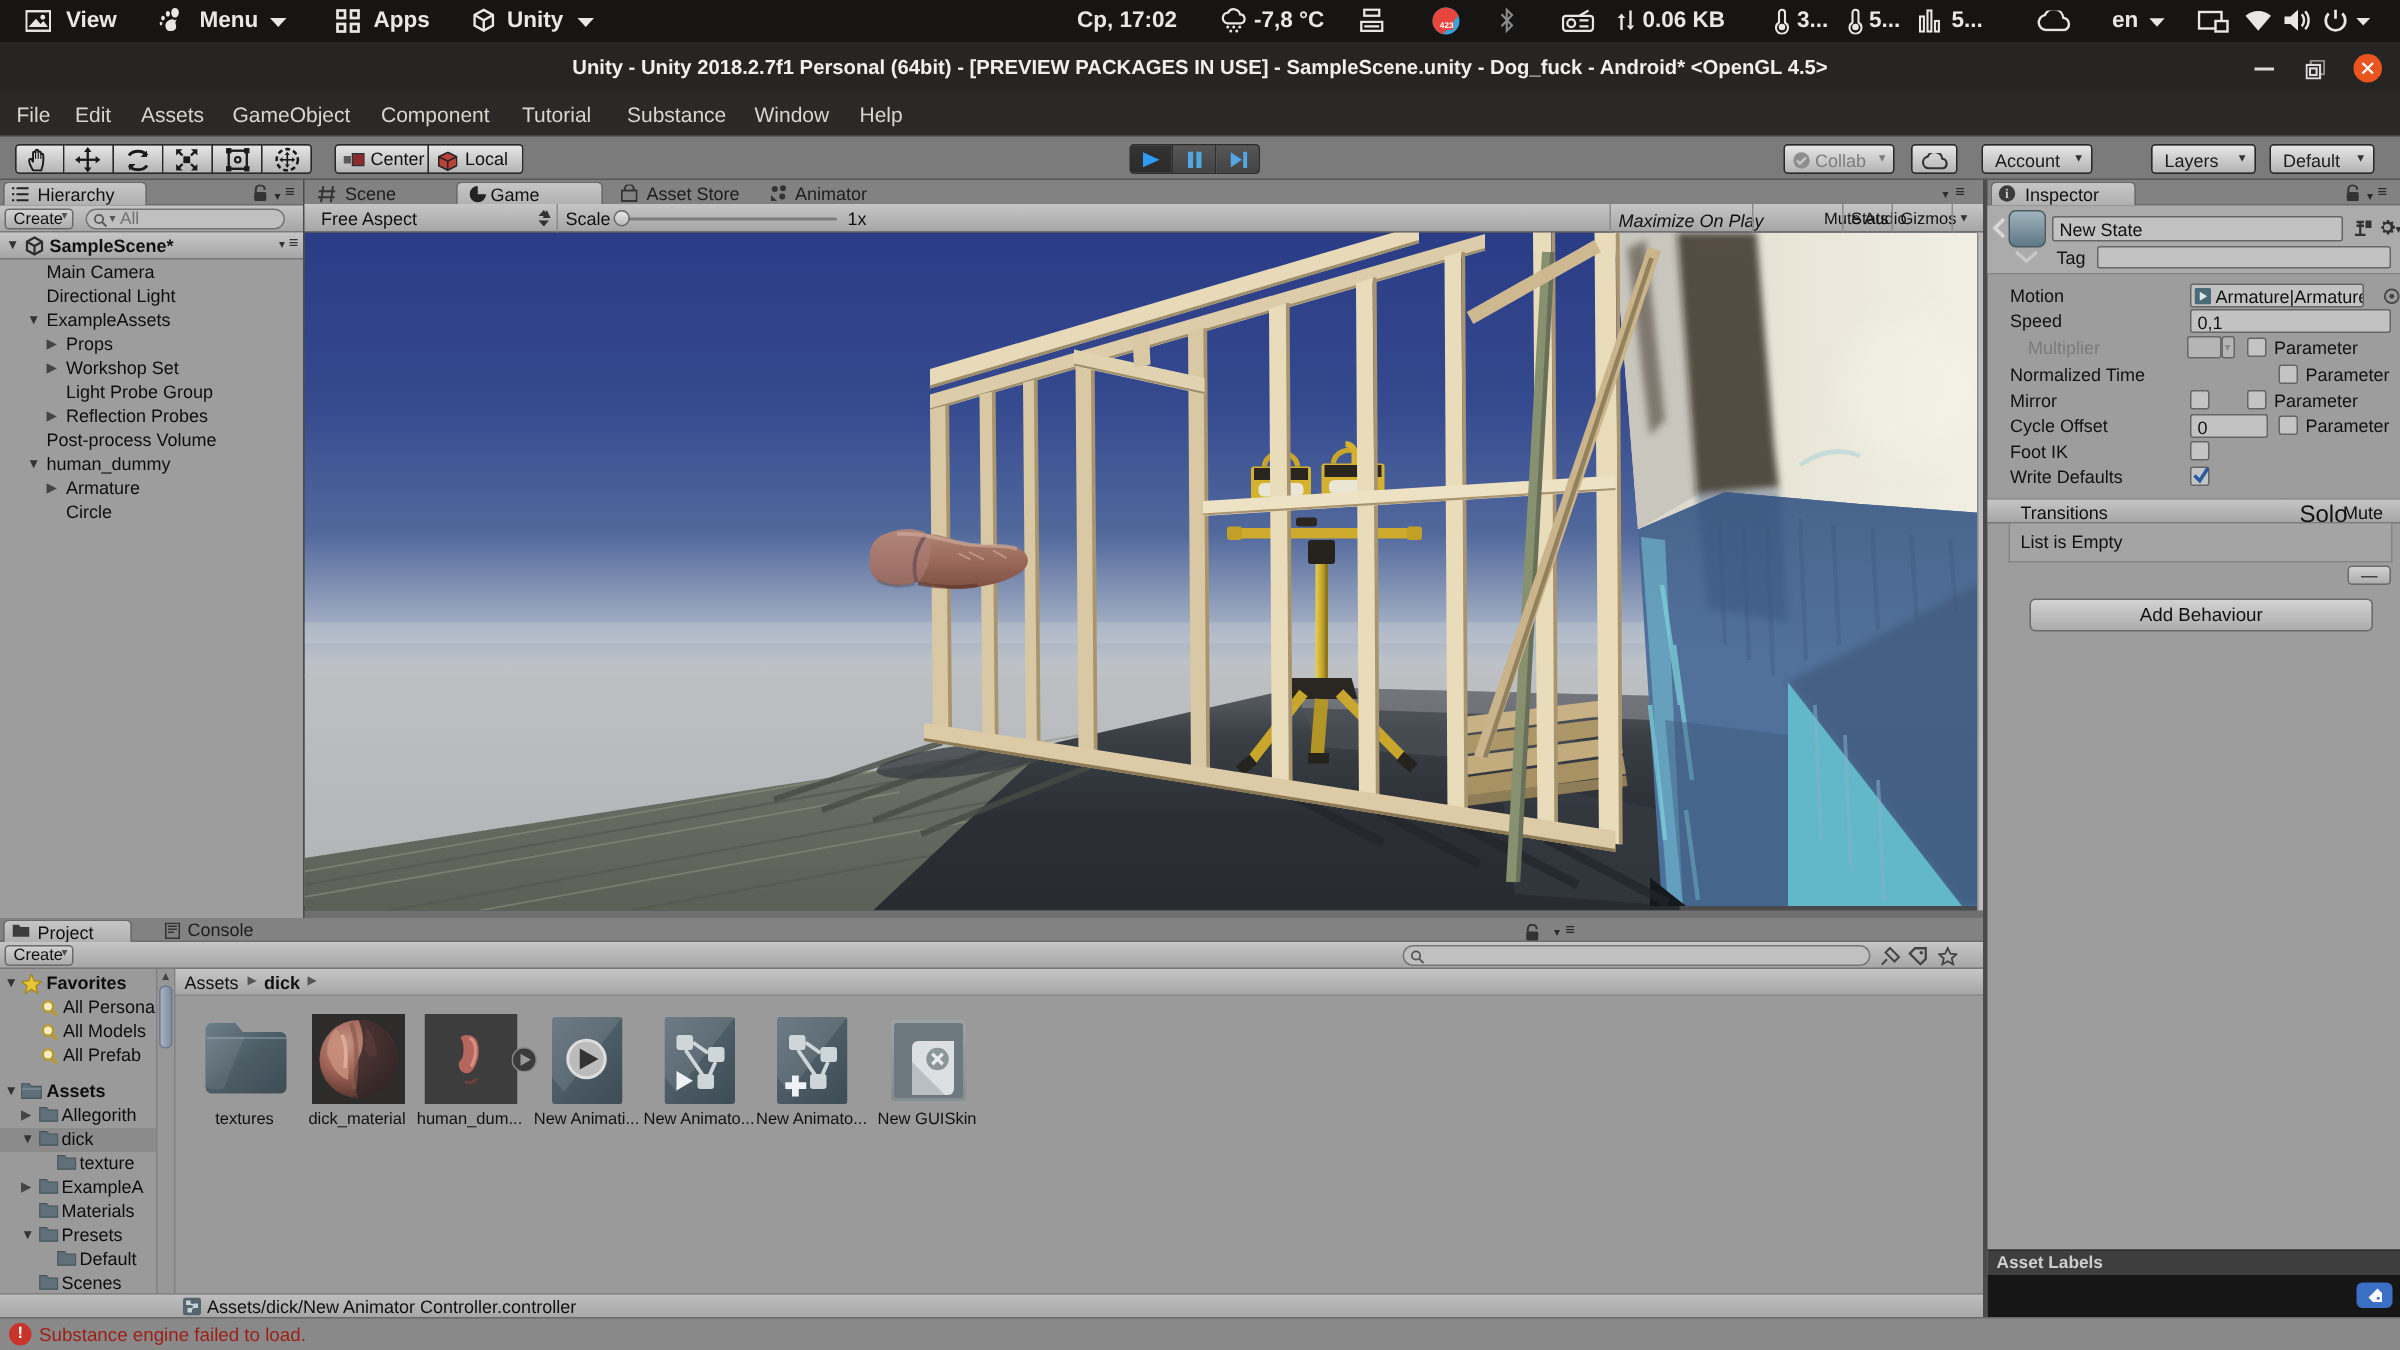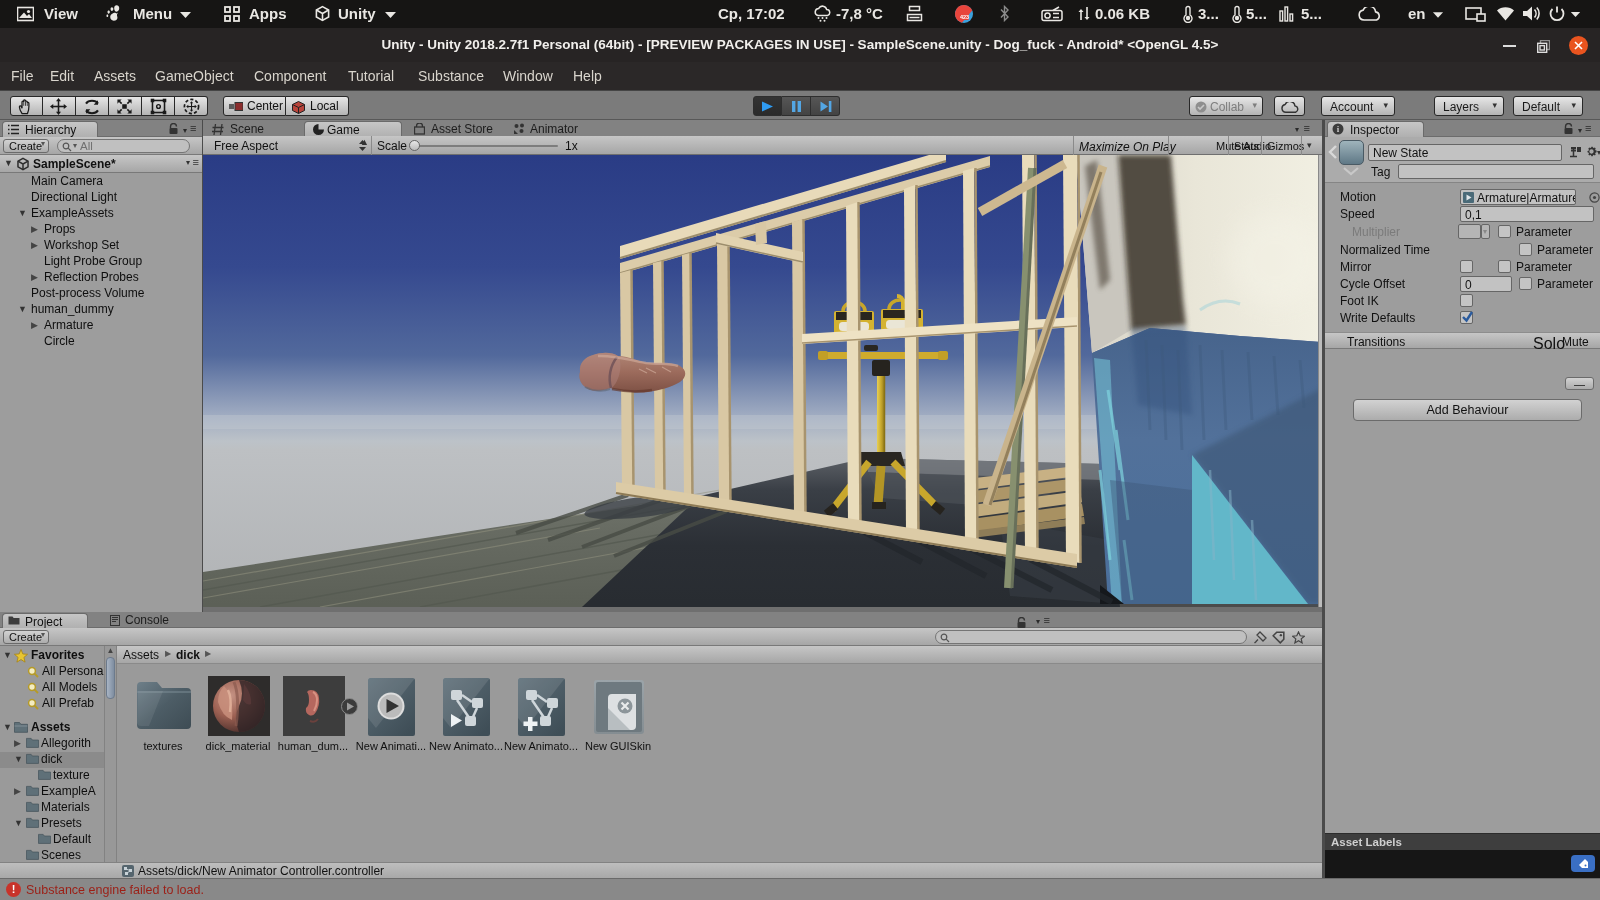--- a/index.html
+++ b/index.html
@@ -716,20 +716,23 @@
   <div class="cb" style="left:135px;top:191px;"></div>
   <svg style="position:absolute;left:136px;top:190px" width="13" height="14" viewBox="0 0 13 14">
       <path d="M2 7 L5.5 10.5 L11 2" fill="none" stroke="#2a5b9e" stroke-width="2.4"></path>
     </svg>
 
   <div class="srow" style="left:0;top:212px;width:275px;height:17px;border-top:1px solid #8d8d8d;">
     <span style="position:absolute;left:22px;top:2px;font-size:12px;color:#111;">Transitions</span>
     <span style="position:absolute;left:208px;top:2px;font-size:16px;color:#111;">Solo</span>
     <span style="position:absolute;left:237px;top:2px;font-size:12px;color:#111;">Mute</span>
   </div>
+  <div style="position:absolute;left:14px;top:229px;width:256px;height:26px;background:#a4a4a4;border:1px solid #858585;border-top:none;">
+    <span style="position:absolute;left:7px;top:5px;font-size:12px;color:#111;">List is Empty</span>
+    </div>
   <div class="minibtn" style="left:240px;top:257px;width:29px;height:13px;text-align:center;">—</div>
   <div class="minibtn" style="left:28px;top:279px;width:229px;height:22px;text-align:center;font-size:12.5px;line-height:20px;border-radius:4px;">Add Behaviour</div>
 
   <div style="position:absolute;left:0;top:713px;width:275px;height:17px;background:#3e3e3e;border-top:1px solid #2c2c2c;">
     <span style="position:absolute;left:6px;top:2px;font-size:11.5px;font-weight:bold;color:#cfcfcf;">Asset Labels</span>
     </div>
   <div style="position:absolute;left:0;top:730px;width:275px;height:28px;background:#161616;">
     <div style="position:absolute;left:246px;top:5px;width:24px;height:17px;border-radius:4px;background:#3a6fc4;"></div>
     <svg style="position:absolute;left:253px;top:8px" width="11" height="11" viewBox="0 0 11 11">
         <path d="M1 4 L4 1 H10 V7 L7 10 Z" fill="#fff" transform="rotate(90 5.5 5.5)"></path>

